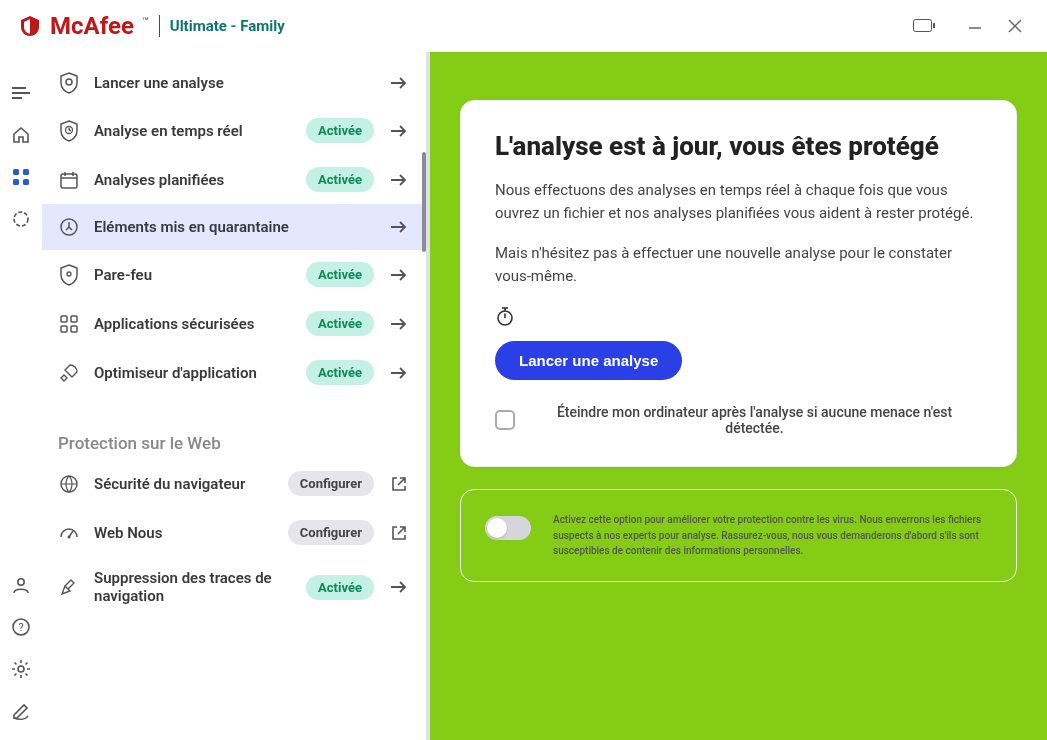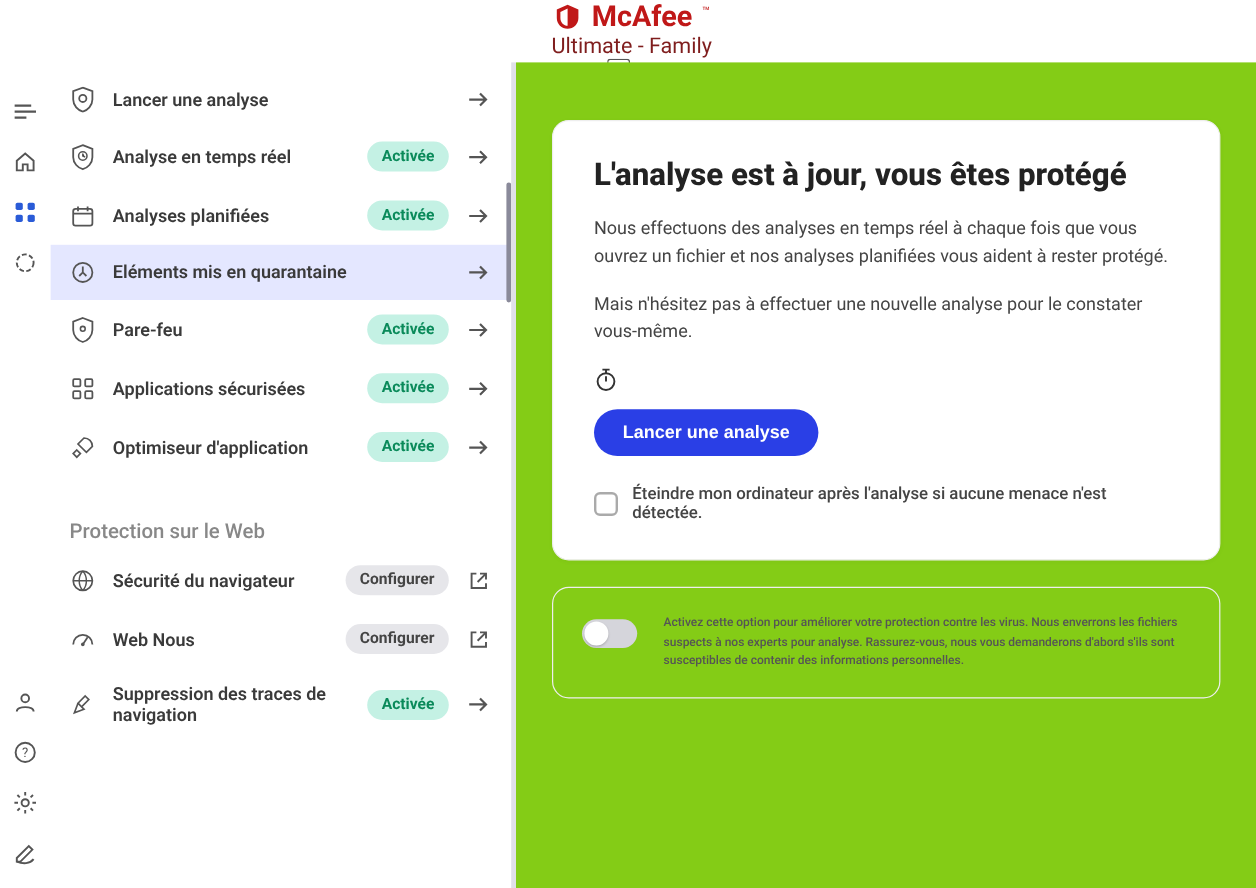--- a/index.html
+++ b/index.html
@@ -9,40 +9,39 @@
     color: #333;
     width: 1047px;
     height: 740px;
     overflow: hidden;
   }
   .titlebar {
     height: 52px;
     display: flex;
     align-items: center;
     padding: 0 12px 0 18px;
-    flex-direction: column;
   }
   .brand {
     display: flex;
     align-items: center;
     gap: 8px;
     font-weight: 700;
     color: #c01818;
     font-size: 24px;
   }
   .brand-divider {
     width: 1px;
     height: 22px;
     background: #c01818;
     margin: 0 10px;
   }
   .titlebar .prod {
-    color: #7f1d1d;
-    font-weight: 400;
-    font-size: 18px;
+    color: #0f766e;
+    font-weight: 700;
+    font-size: 15px;
   }
   .titlebar .spacer { flex: 1; }
   .winbtn {
     width: 40px; height: 40px;
     display: flex; align-items: center; justify-content: center;
     color: #666;
     font-size: 18px;
   }
   .bat { font-size: 12px; color:#555; margin-right:20px;}
   .maingrid {
@@ -166,20 +165,21 @@
     cursor:pointer;
   }
   .chkrow {
     display:flex;
     align-items:center;
     gap:12px;
     margin-top:24px;
     font-size:14px;
     color:#444;
     font-weight:500;
+    text-align:center;
   }
   .chk {
     width:20px;height:20px;
     border:2px solid #aaa;
     border-radius:5px;
   }
   .subcard {
     margin-top:22px;
     border:1px solid #eee;
     border-radius:14px;

